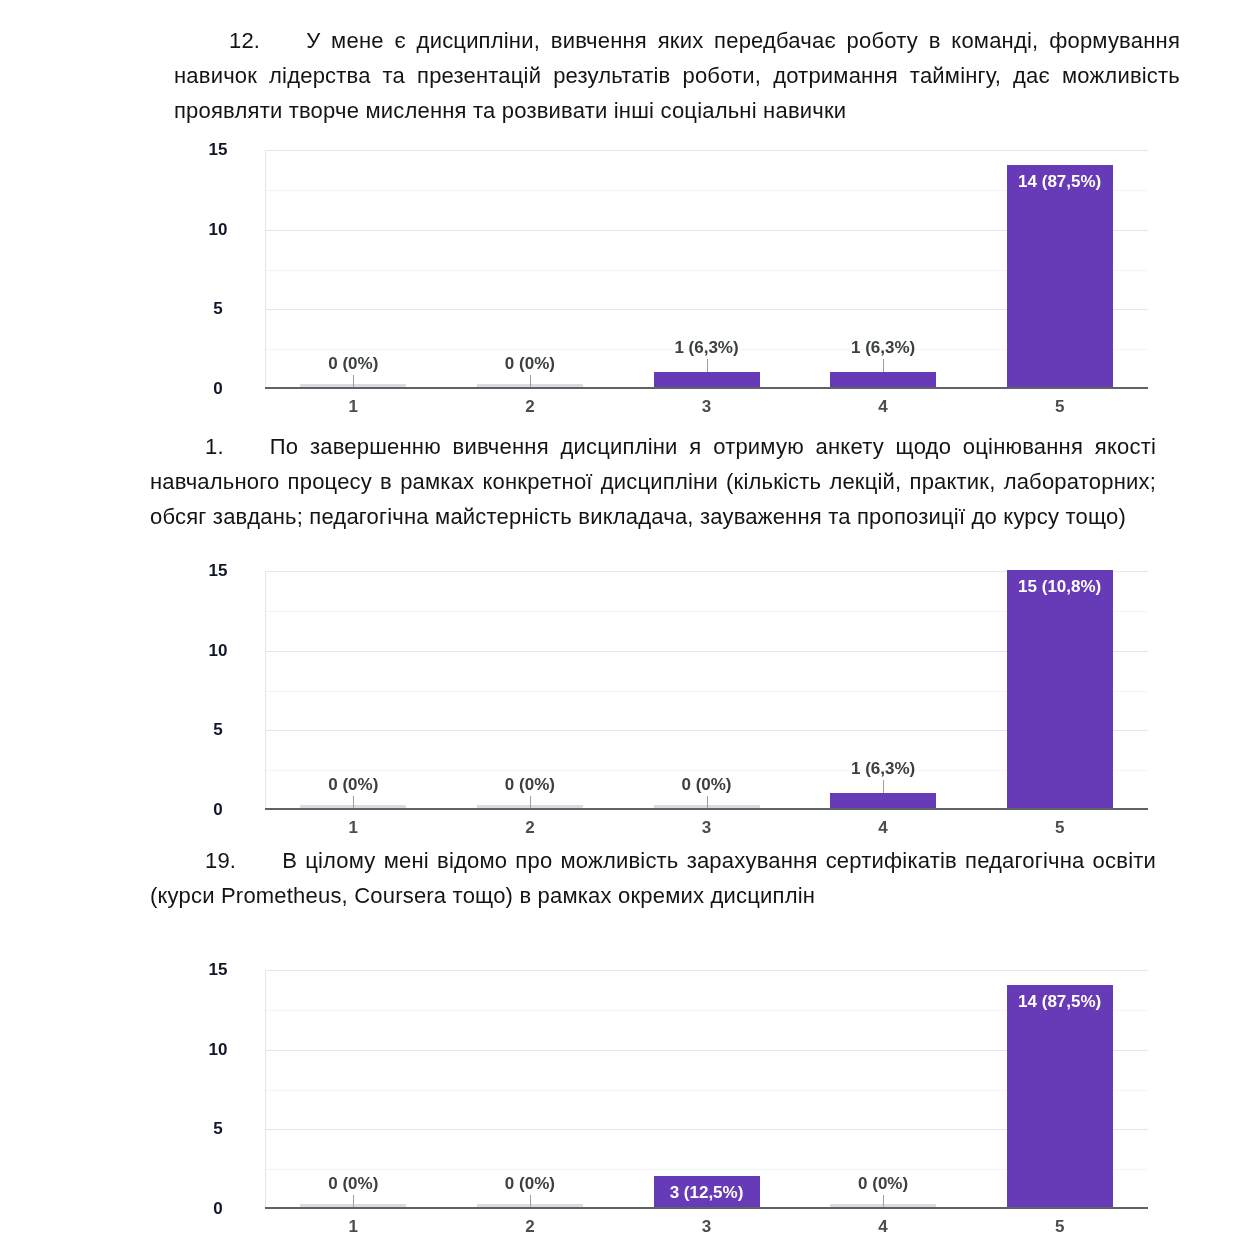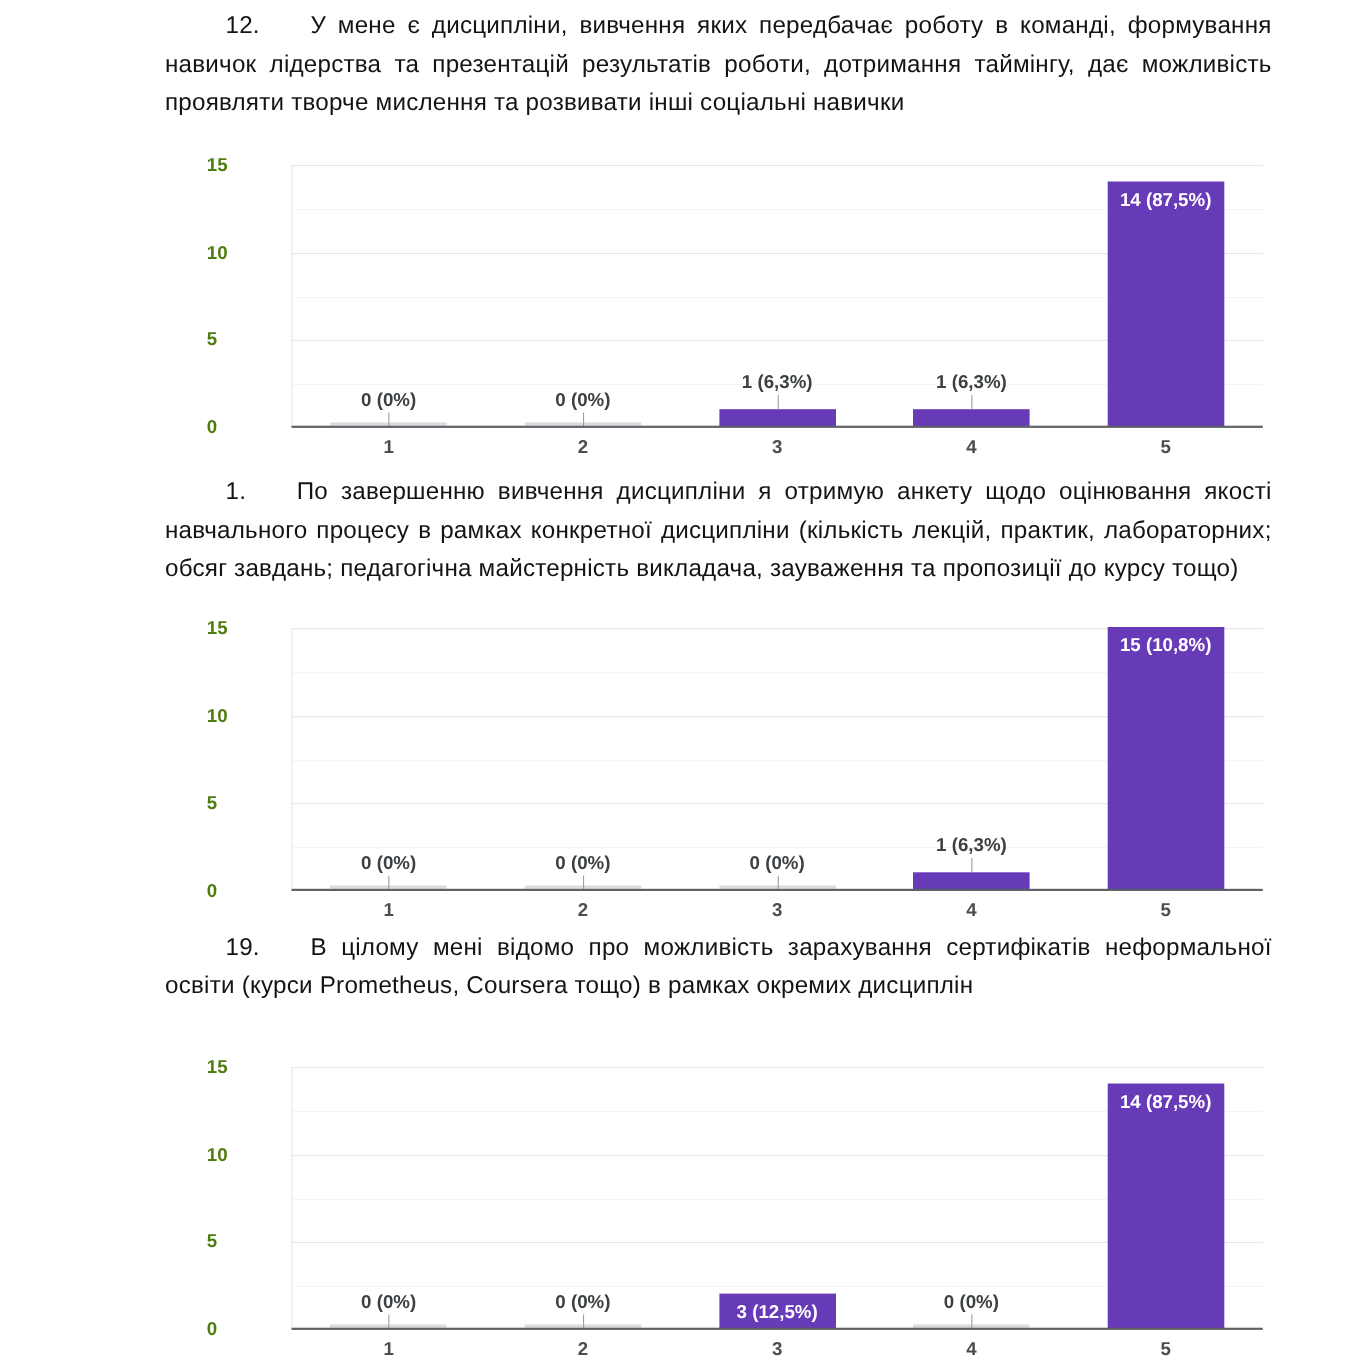--- a/index.html
+++ b/index.html
@@ -6,42 +6,42 @@
   body{
     width:1241px;height:1238px;position:relative;background:#ffffff;
     font-family:"Liberation Sans", sans-serif;overflow:hidden;
   }
   .question{
     position:absolute;left:150px;width:1006px;margin:0;
     font-size:22px;line-height:35px;text-align:justify;color:#141414;
     text-indent:55px;letter-spacing:0.2px;
   }
   .q-num{margin-right:46px;}
-  #q12{top:5px;}
+  #q12{top:23px;margin-left:24px;}
   #q13{top:429px;}
   #q14{top:843px;}
   .chart{position:absolute;left:188px;width:980px;height:280px;}
   #chart-0{top:141px;}
   #chart-1{top:562px;}
   #chart-2{top:961px;}
   .plot{position:absolute;left:77px;top:9px;width:883px;height:239px;}
   .gridline{position:absolute;left:0;width:883px;height:1px;}
   .y-axis-line{position:absolute;left:0;top:0;width:1px;height:239px;background:#e7e7e7;}
   .baseline{position:absolute;left:0;bottom:0;width:883px;height:2px;background:#5f6368;z-index:4;}
   .bar{position:absolute;z-index:2;}
   .zero-bar{position:absolute;height:3px;bottom:2px;background:#dadce0;z-index:1;}
   .bar-label{
     position:absolute;height:20px;line-height:20px;font-size:17px;font-weight:bold;
     color:#3c4043;text-align:center;white-space:nowrap;z-index:5;
   }
   .bar-label.inside{color:#ffffff;}
   .leader{position:absolute;width:1px;background:#9e9e9e;z-index:3;}
   .ytick{
     position:absolute;left:0;width:60px;height:20px;line-height:20px;
-    font-size:17px;font-weight:bold;color:#4d7c0f;text-align:left;
+    font-size:17px;font-weight:bold;color:#0f172a;text-align:center;
   }
   .xtick{
     position:absolute;width:176px;height:20px;line-height:20px;top:256px;
     font-size:17px;font-weight:bold;color:#4d4d4d;text-align:center;
   }
 </style>
 </head>
 <body>
 
 <p class="question" id="q12"><span class="q-num">12.</span><span>У мене є дисципліни, вивчення яких передбачає роботу в команді, формування навичок лідерства та презентацій результатів роботи, дотримання таймінгу, дає можливість проявляти творче мислення та розвивати інші соціальні навички</span></p>
@@ -113,21 +113,21 @@
     <div class="ytick" style="top: 158.333px;">5</div>
     <div class="ytick" style="top: 78.6667px;">10</div>
     <div class="ytick" style="top: -1px;">15</div>
     <div class="xtick" style="left: 77.3px;">1</div>
     <div class="xtick" style="left: 253.9px;">2</div>
     <div class="xtick" style="left: 430.5px;">3</div>
     <div class="xtick" style="left: 607.1px;">4</div>
     <div class="xtick" style="left: 783.7px;">5</div>
   </div>
 
-<p class="question" id="q14"><span class="q-num">19.</span><span>В цілому мені відомо про можливість зарахування сертифікатів неформальної освіти (курси Prometheus, Coursera тощо) в рамках окремих дисциплін</span></p>
+<p class="question" id="q14"><span class="q-num">19.</span><span>В цілому мені відомо про можливість зарахування сертифікатів педагогічна освіти (курси Prometheus, Coursera тощо) в рамках окремих дисциплін</span></p>
 
 <div class="chart" id="chart-2">
     <div class="plot">
       <div class="gridline" style="top: 199.167px; background: rgb(244, 244, 244);"></div>
       <div class="gridline" style="top: 159.333px; background: rgb(231, 231, 231);"></div>
       <div class="gridline" style="top: 119.5px; background: rgb(244, 244, 244);"></div>
       <div class="gridline" style="top: 79.6667px; background: rgb(231, 231, 231);"></div>
       <div class="gridline" style="top: 39.8333px; background: rgb(244, 244, 244);"></div>
       <div class="gridline" style="top: 0px; background: rgb(231, 231, 231);"></div>
       <div class="y-axis-line"></div>

